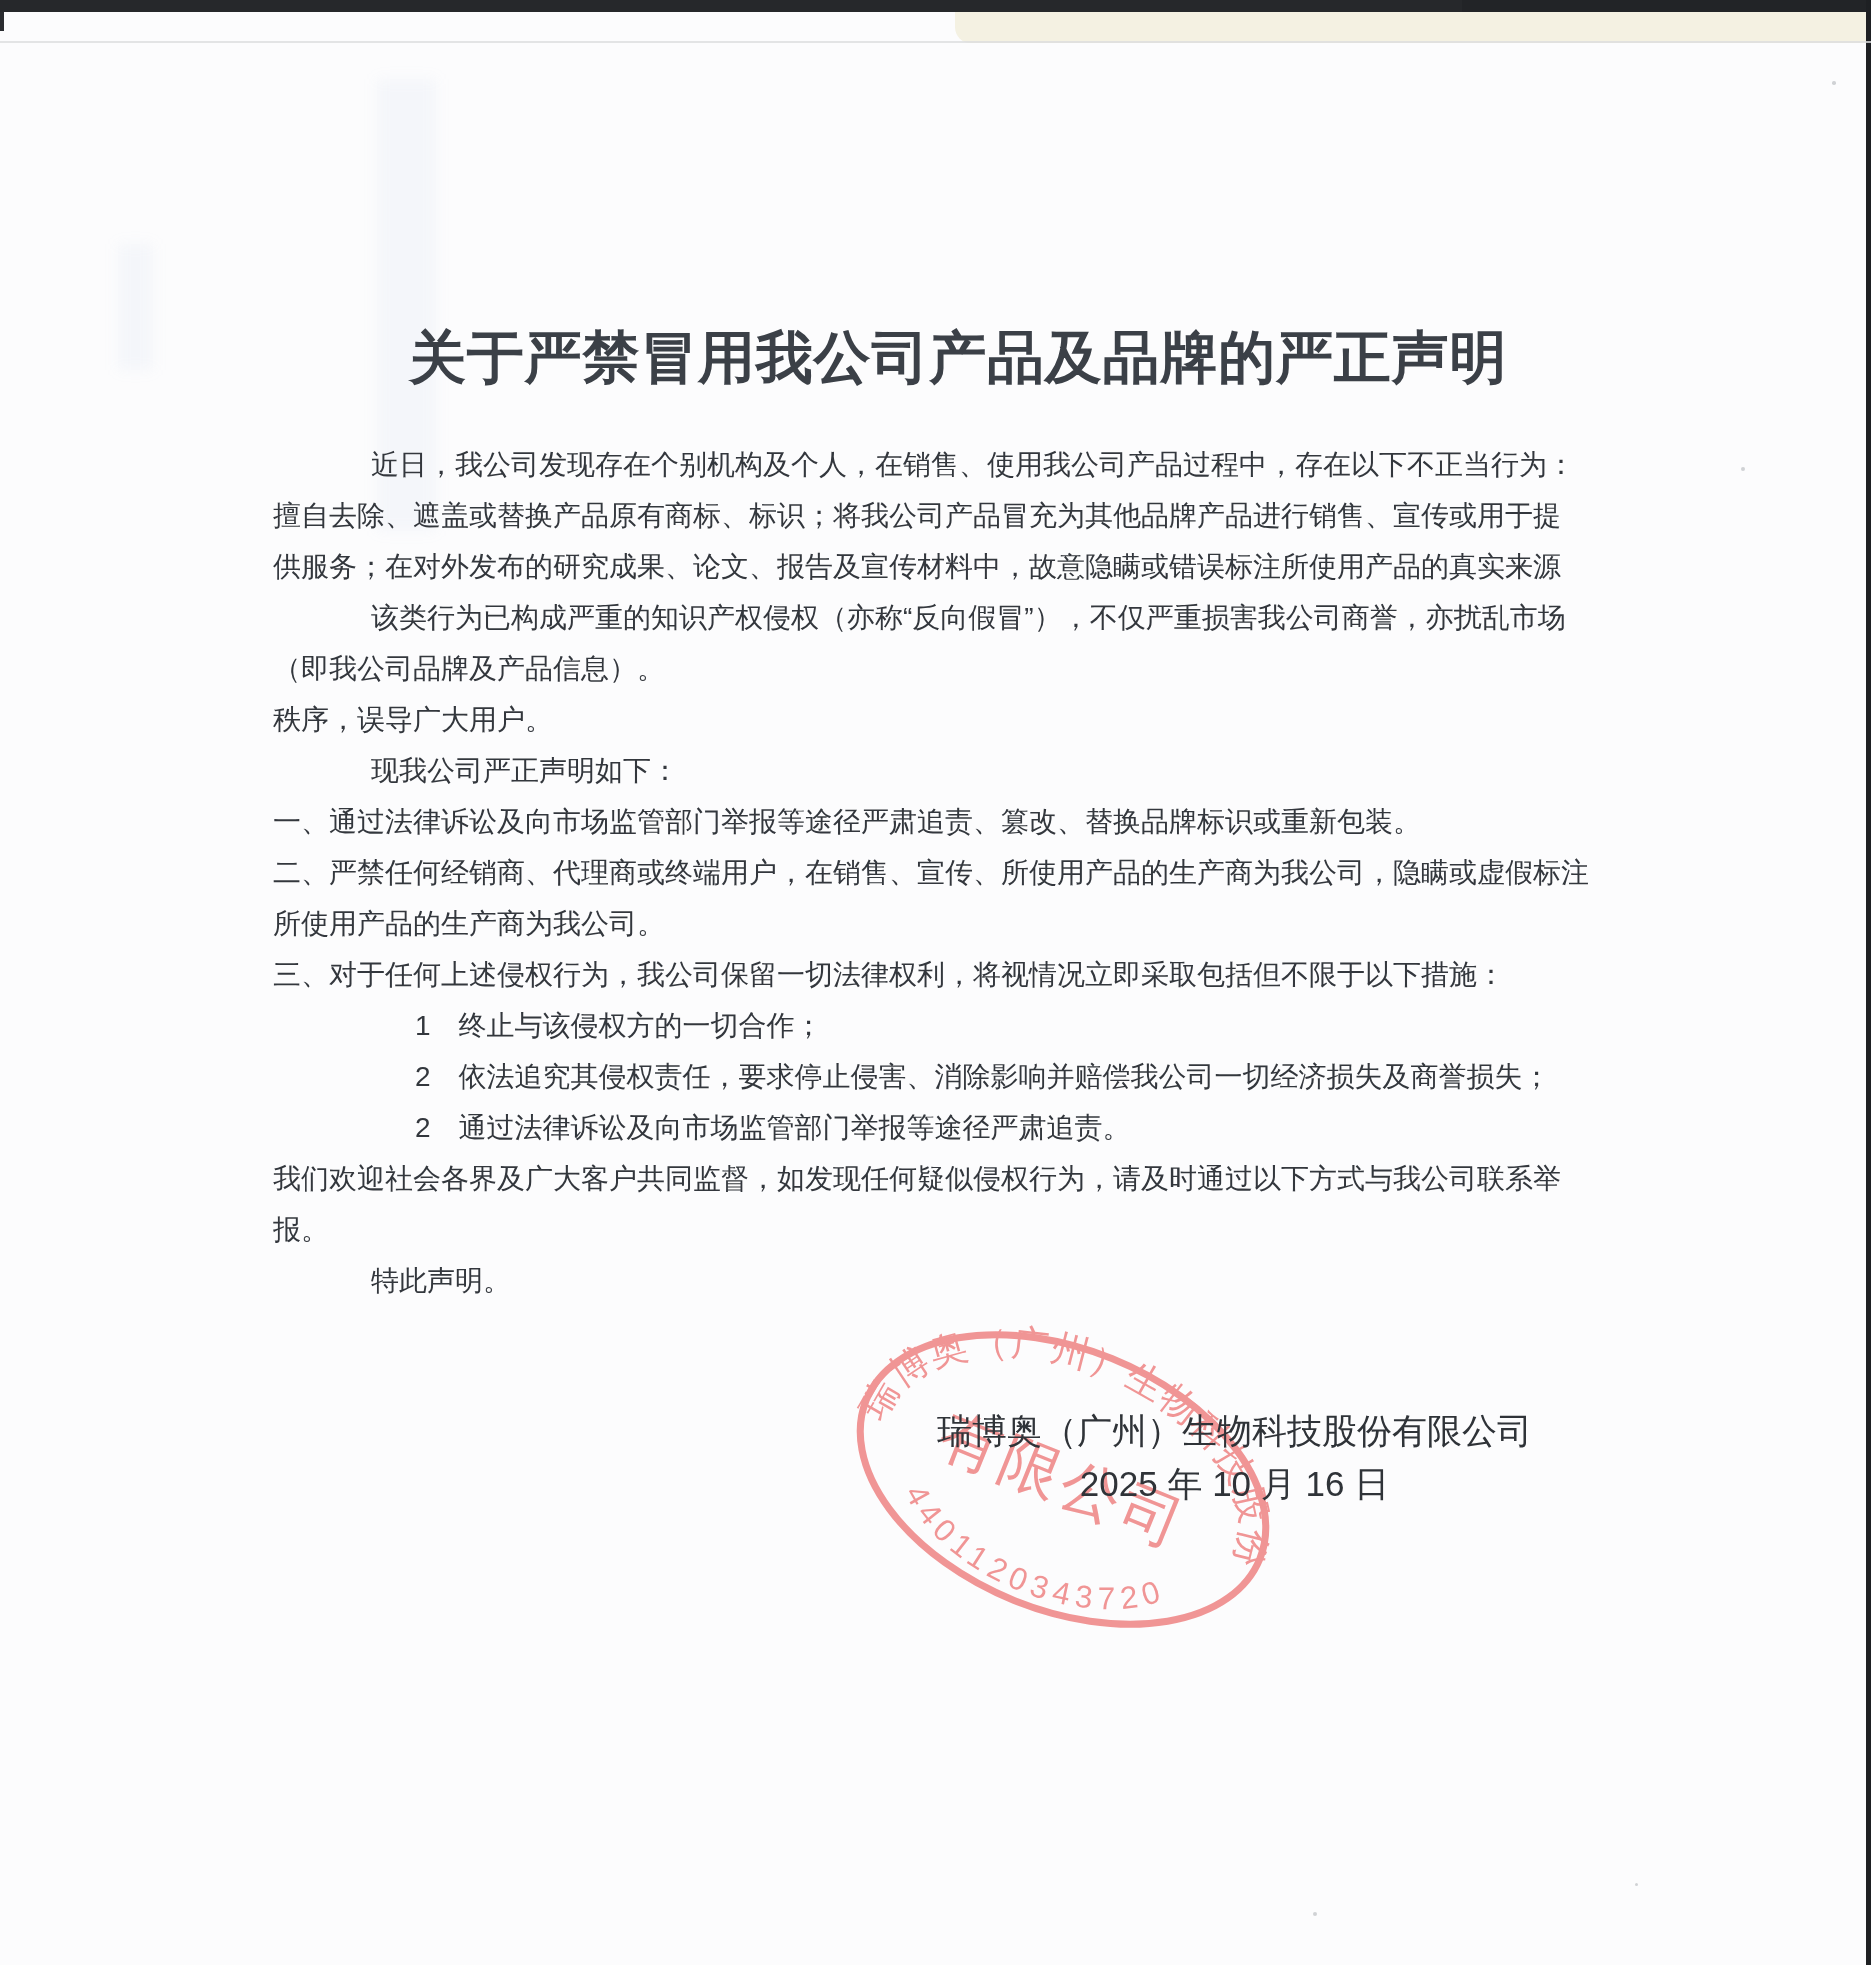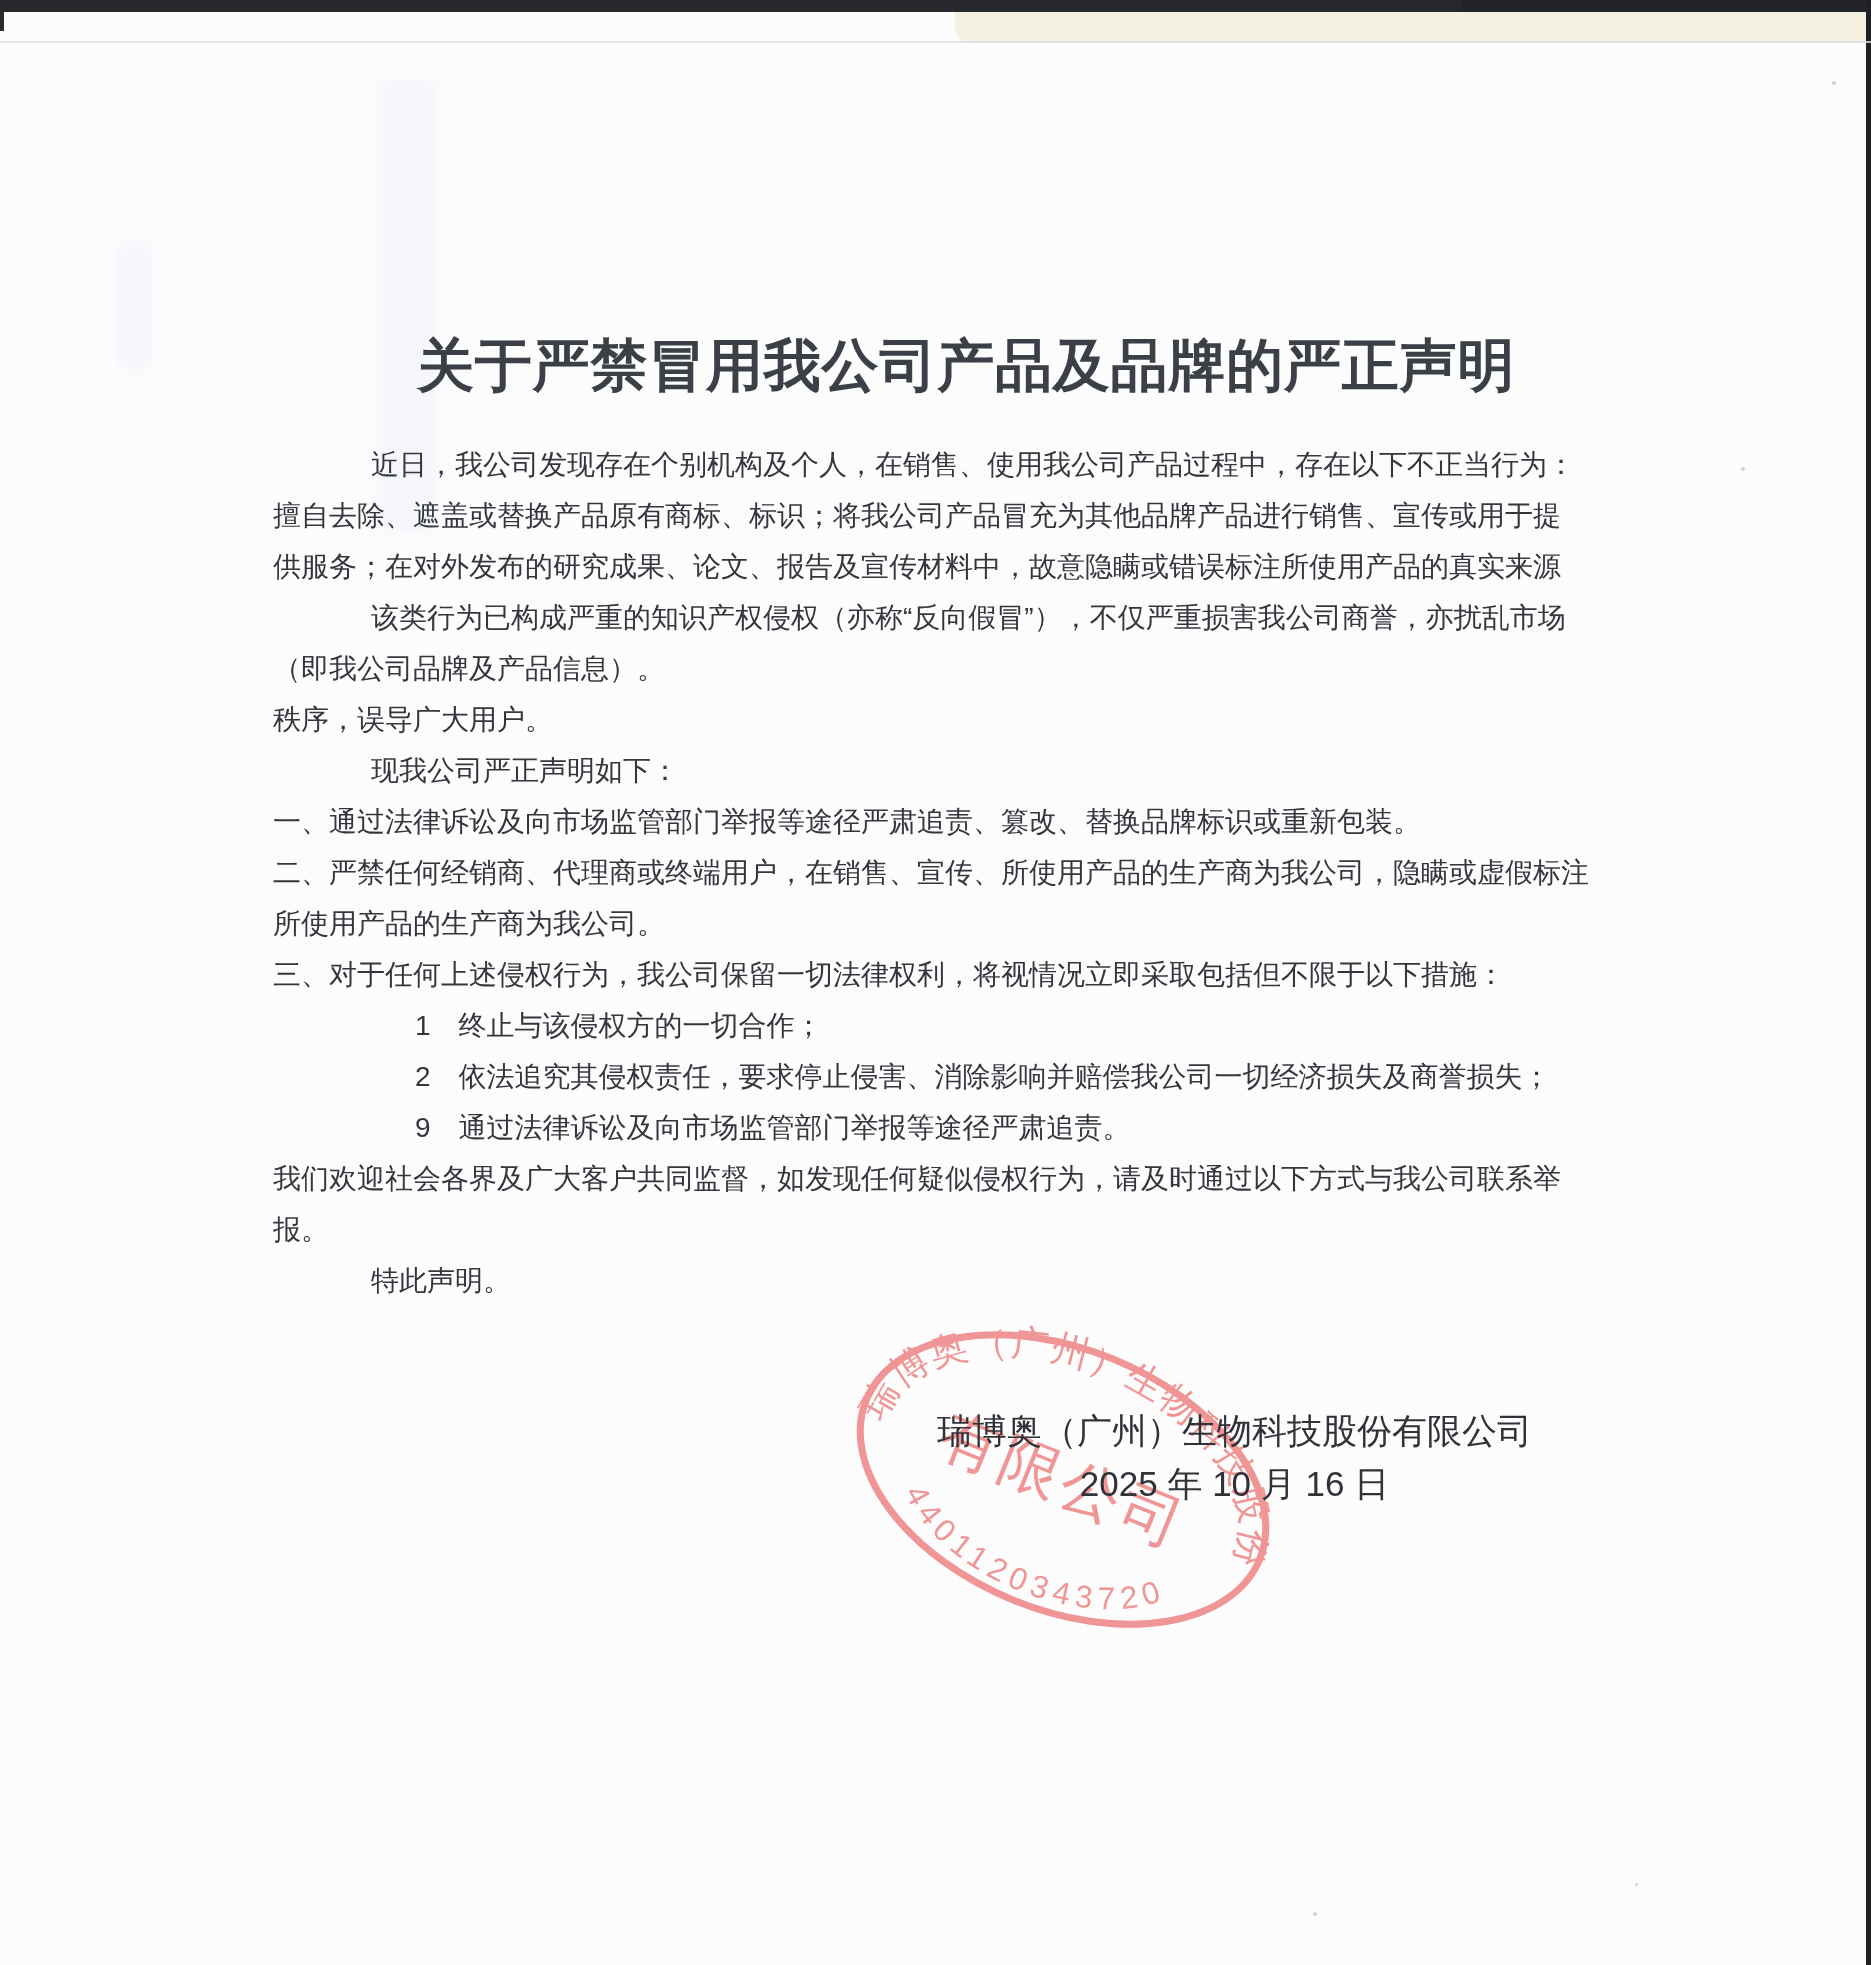--- a/index.html
+++ b/index.html
@@ -8,21 +8,21 @@
   
   .band-top{position:absolute;left:0;top:0;width:1872px;height:11.8px;background:#26282b;}
   .band-top-right{position:absolute;left:1462px;top:0;width:410px;height:17.3px;background:#222427;border-bottom-left-radius:7px;}
   .band-right{position:absolute;right:0;top:0;width:6.3px;height:2647px;background:#1e2023;}
   .left-notch{position:absolute;left:0;top:11.8px;width:3.5px;height:19px;background:#2a2c30;}
   .underlay-cream{position:absolute;left:955px;top:11.8px;width:911px;height:31px;background:#f4f1e2;border-bottom-left-radius:15.7px;}
   .edge-line{position:absolute;left:0;top:41px;width:1872px;height:1.6px;background:#dcdddf;opacity:.8;}
   .tint-streak{position:absolute;background:rgba(150,180,215,.08);filter:blur(7px);}
   .speck{position:absolute;border-radius:50%;background:#b9bcc0;opacity:.65;}
   
-  .title{position:absolute;left:401px;top:312px;width:1108px;margin:16px;
+  .title{position:absolute;left:401px;top:312px;width:1108px;margin:8px;
          font-size:57px;font-weight:bold;letter-spacing:0.8px;color:#3b4047;white-space:nowrap;}
   .body-block{position:absolute;left:273px;top:439px;width:1336px;color:#33373d;}
   .ln{margin:0;height:51px;line-height:51px;font-size:28px;white-space:nowrap;}
   .ind2{padding-left:98px;}
   .sub{padding-left:142px;}
   .signature{position:absolute;left:928px;top:1404px;width:613px;text-align:center;color:#2f3338;}
   .sig-line{font-size:35px;line-height:53px;white-space:nowrap;}
   
   .seal{position:absolute;left:827px;top:1283px;width:472px;height:393px;}
   .seal svg{display:block;}
@@ -54,21 +54,21 @@
     <p class="ln ind2">该类行为已构成严重的知识产权侵权（亦称“反向假冒”），不仅严重损害我公司商誉，亦扰乱市场</p>
     <p class="ln">（即我公司品牌及产品信息）。</p>
     <p class="ln">秩序，误导广大用户。</p>
     <p class="ln ind2">现我公司严正声明如下：</p>
     <p class="ln">一、通过法律诉讼及向市场监管部门举报等途径严肃追责、篡改、替换品牌标识或重新包装。</p>
     <p class="ln">二、严禁任何经销商、代理商或终端用户，在销售、宣传、所使用产品的生产商为我公司，隐瞒或虚假标注</p>
     <p class="ln">所使用产品的生产商为我公司。</p>
     <p class="ln">三、对于任何上述侵权行为，我公司保留一切法律权利，将视情况立即采取包括但不限于以下措施：</p>
     <p class="ln sub">1　终止与该侵权方的一切合作；</p>
     <p class="ln sub">2　依法追究其侵权责任，要求停止侵害、消除影响并赔偿我公司一切经济损失及商誉损失；</p>
-    <p class="ln sub">9　通过法律诉讼及向市场监管部门举报等途径严肃追责。</p>
+    <p class="ln sub">2　通过法律诉讼及向市场监管部门举报等途径严肃追责。</p>
     <p class="ln">我们欢迎社会各界及广大客户共同监督，如发现任何疑似侵权行为，请及时通过以下方式与我公司联系举</p>
     <p class="ln">报。</p>
     <p class="ln ind2">特此声明。</p>
   </div>
 
   <div class="seal">
     <svg viewBox="0 0 1200 1000" width="472" height="393" xmlns="http://www.w3.org/2000/svg">
       <g transform="rotate(22 600 500)" opacity="0.82">
         <ellipse cx="600" cy="500" rx="540" ry="332" fill="none" stroke="#ee7f7f" stroke-width="18"></ellipse>
         <path id="sealTopArc" d="M 150 620 A 480 300 0 1 1 1050 620" fill="none"></path>

